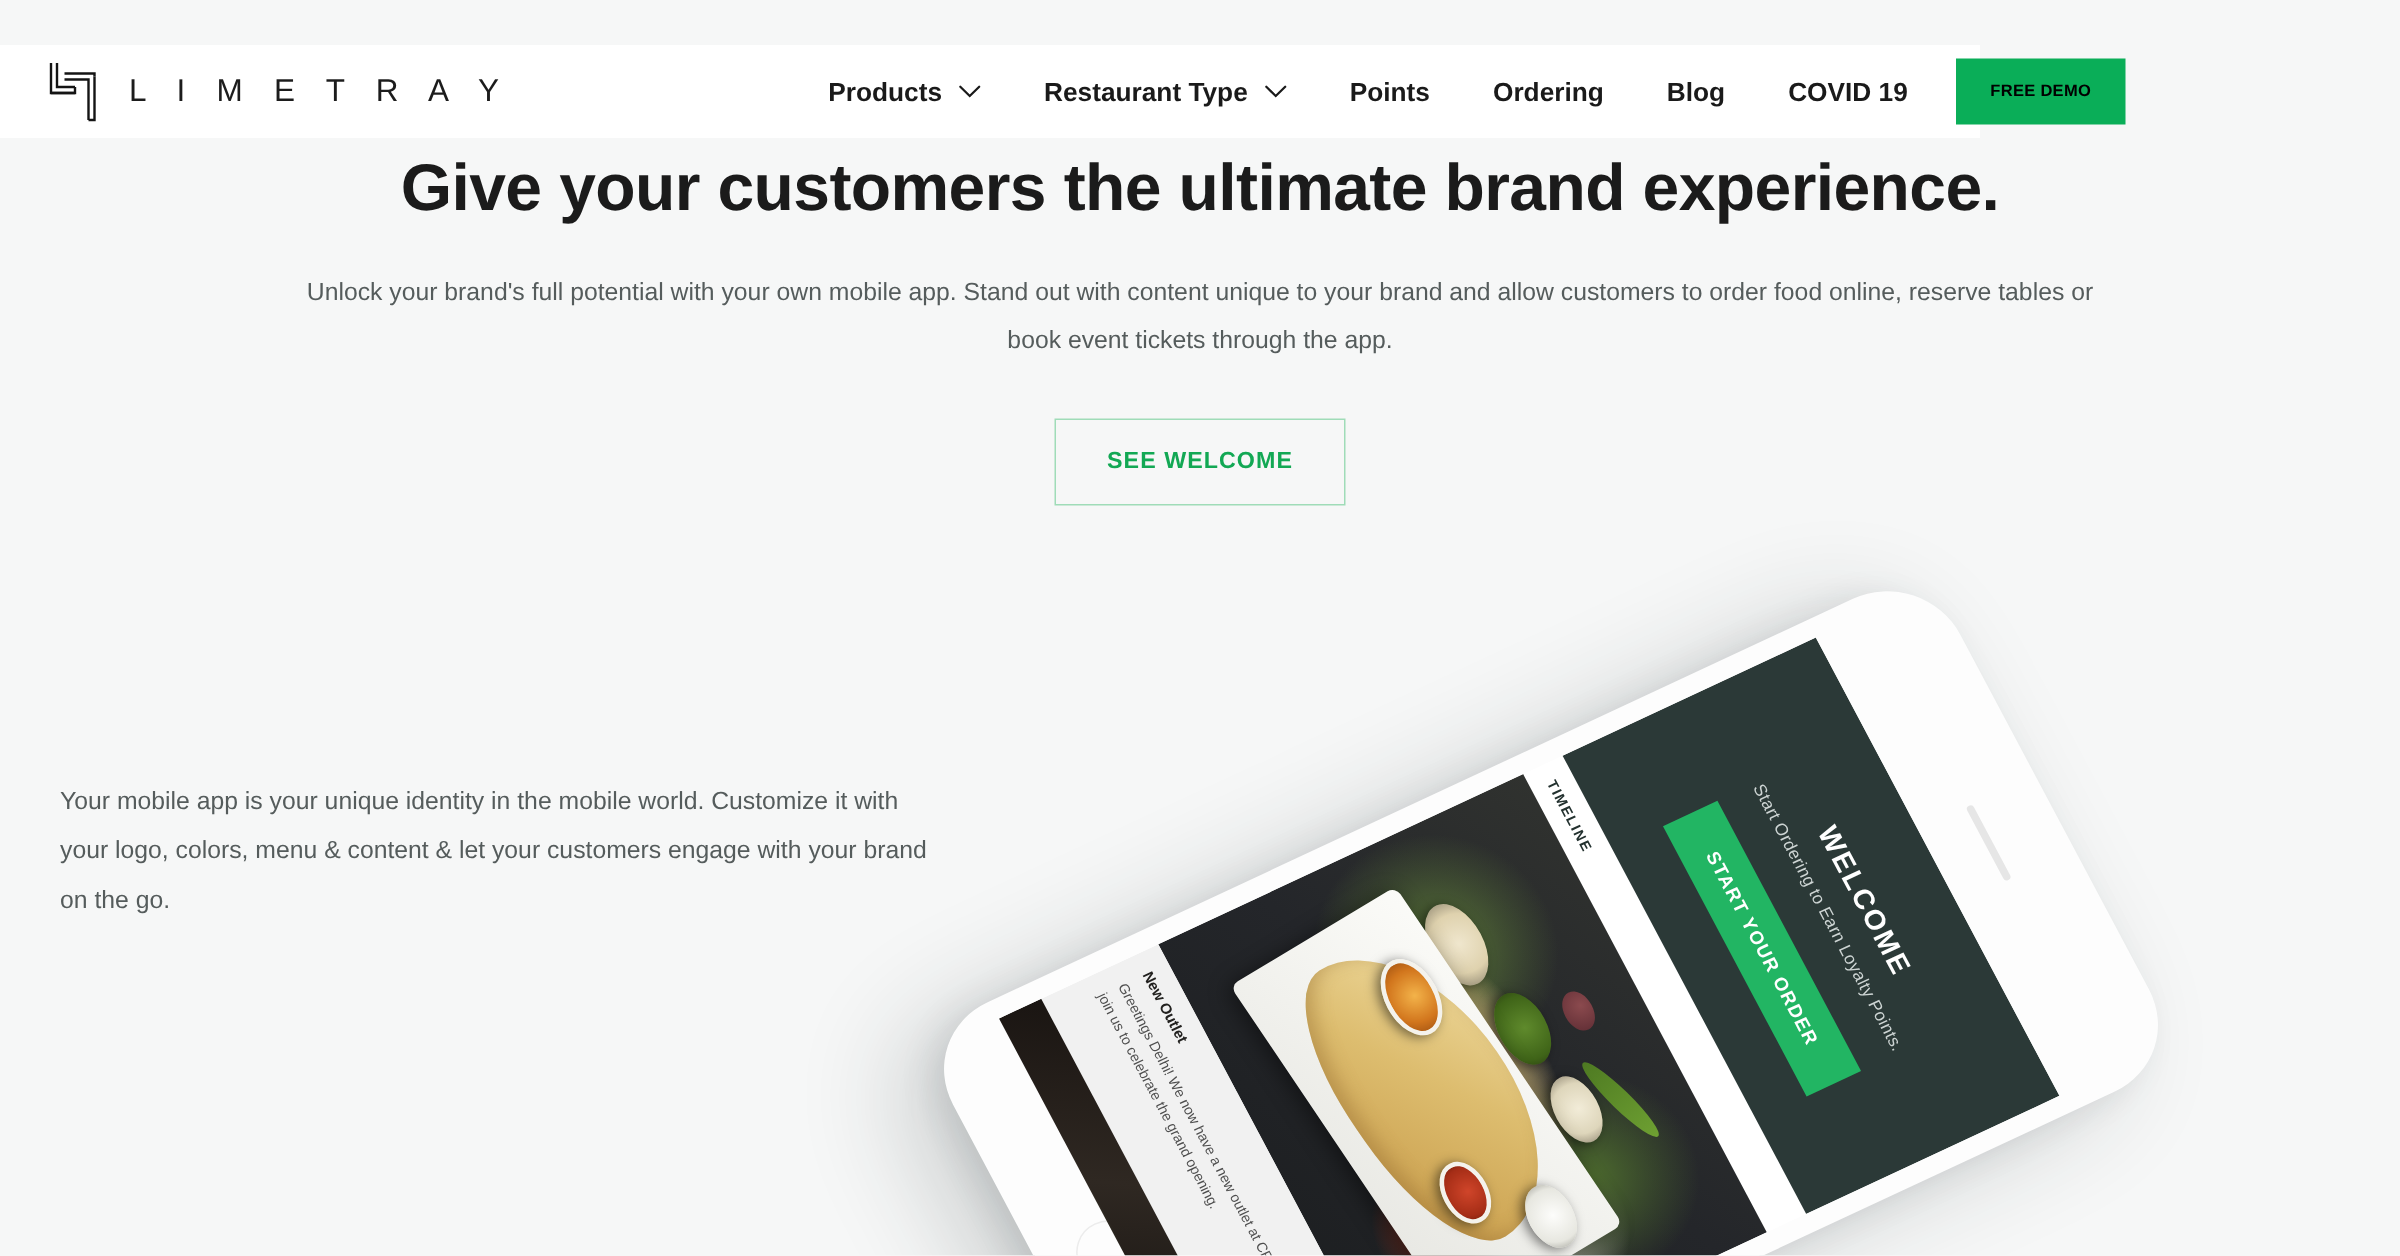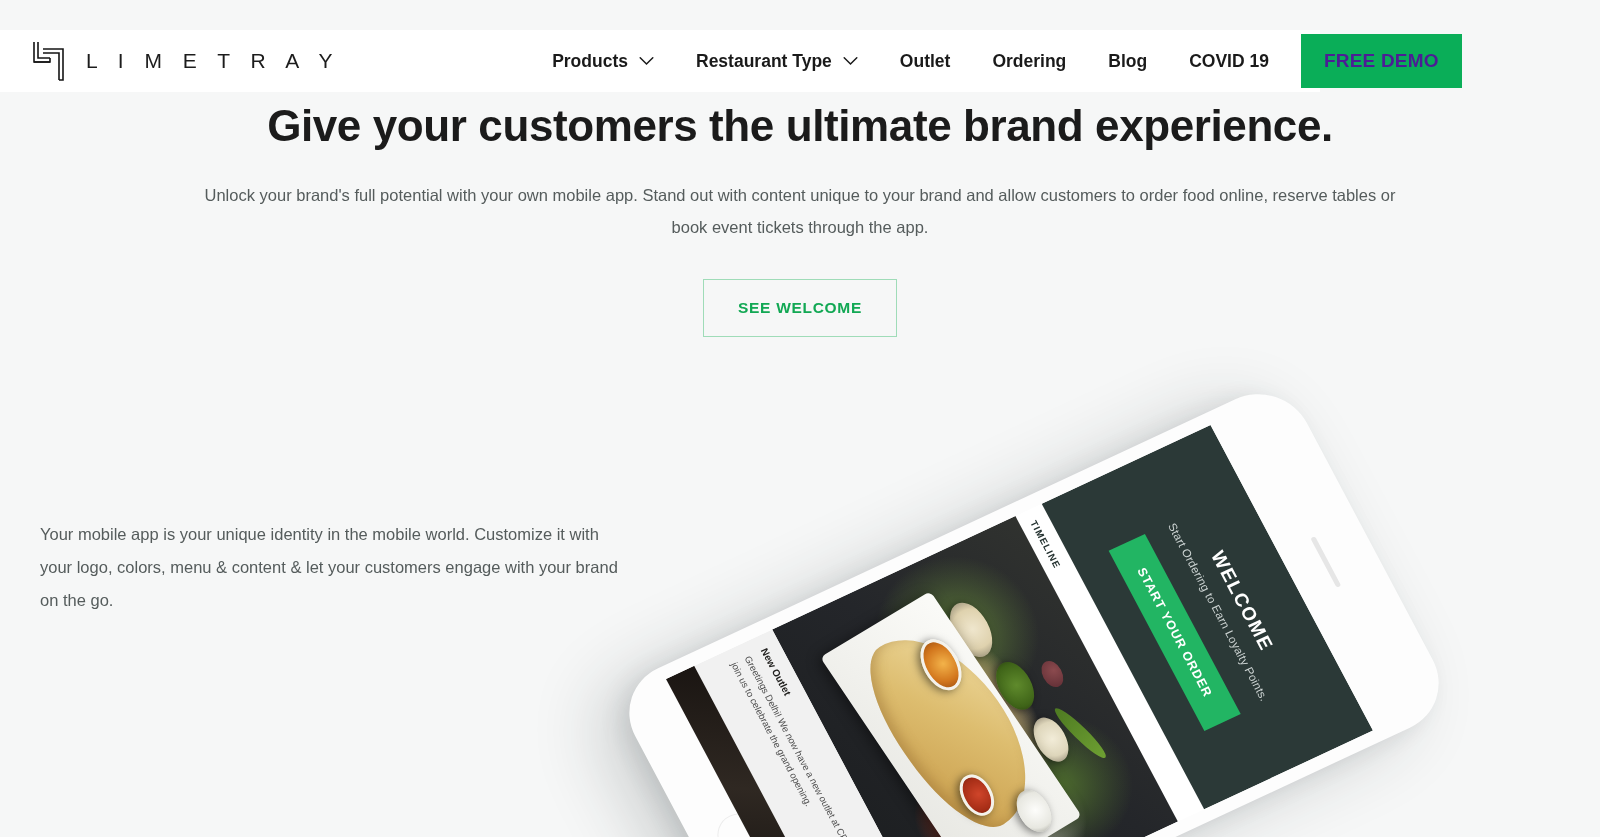--- a/index.html
+++ b/index.html
@@ -43,22 +43,22 @@
     white-space: nowrap;
     padding: 0 0;
     cursor: pointer;
   }
   .nav-item + .nav-item { margin-left: 42px; }
   .chev { margin-left: 11px; display: inline-flex; }
   .chev svg { display: block; }
   .demo-btn {
     margin-left: 32px;
     background: #0aae58;
-    color: #4c1d95;
-    font-size: 19px;
+    color: #000000;
+    font-size: 11px;
     font-weight: 700;
     letter-spacing: .2px;
     padding: 16px 23px;
     border: none;
     cursor: pointer;
     white-space: nowrap;
     font-family: "Liberation Sans", sans-serif;
   }
 
   
@@ -292,21 +292,21 @@
       <div class="nav-item">
         <span>Restaurant Type</span>
         <span class="chev">
           <svg width="15" height="10" viewBox="0 0 15 10">
               <path d="M1.2 1.8 L7.5 8 L13.8 1.8" fill="none" stroke="#1a1a1a" stroke-width="1.5" stroke-linecap="round"></path>
             </svg>
         </span>
       </div>
 
       <div class="nav-item">
-        <span>Outlet</span>
+        <span>Points</span>
       </div>
 
       <div class="nav-item">
         <span>Ordering</span>
       </div>
 
       <div class="nav-item">
         <span>Blog</span>
       </div>
 

